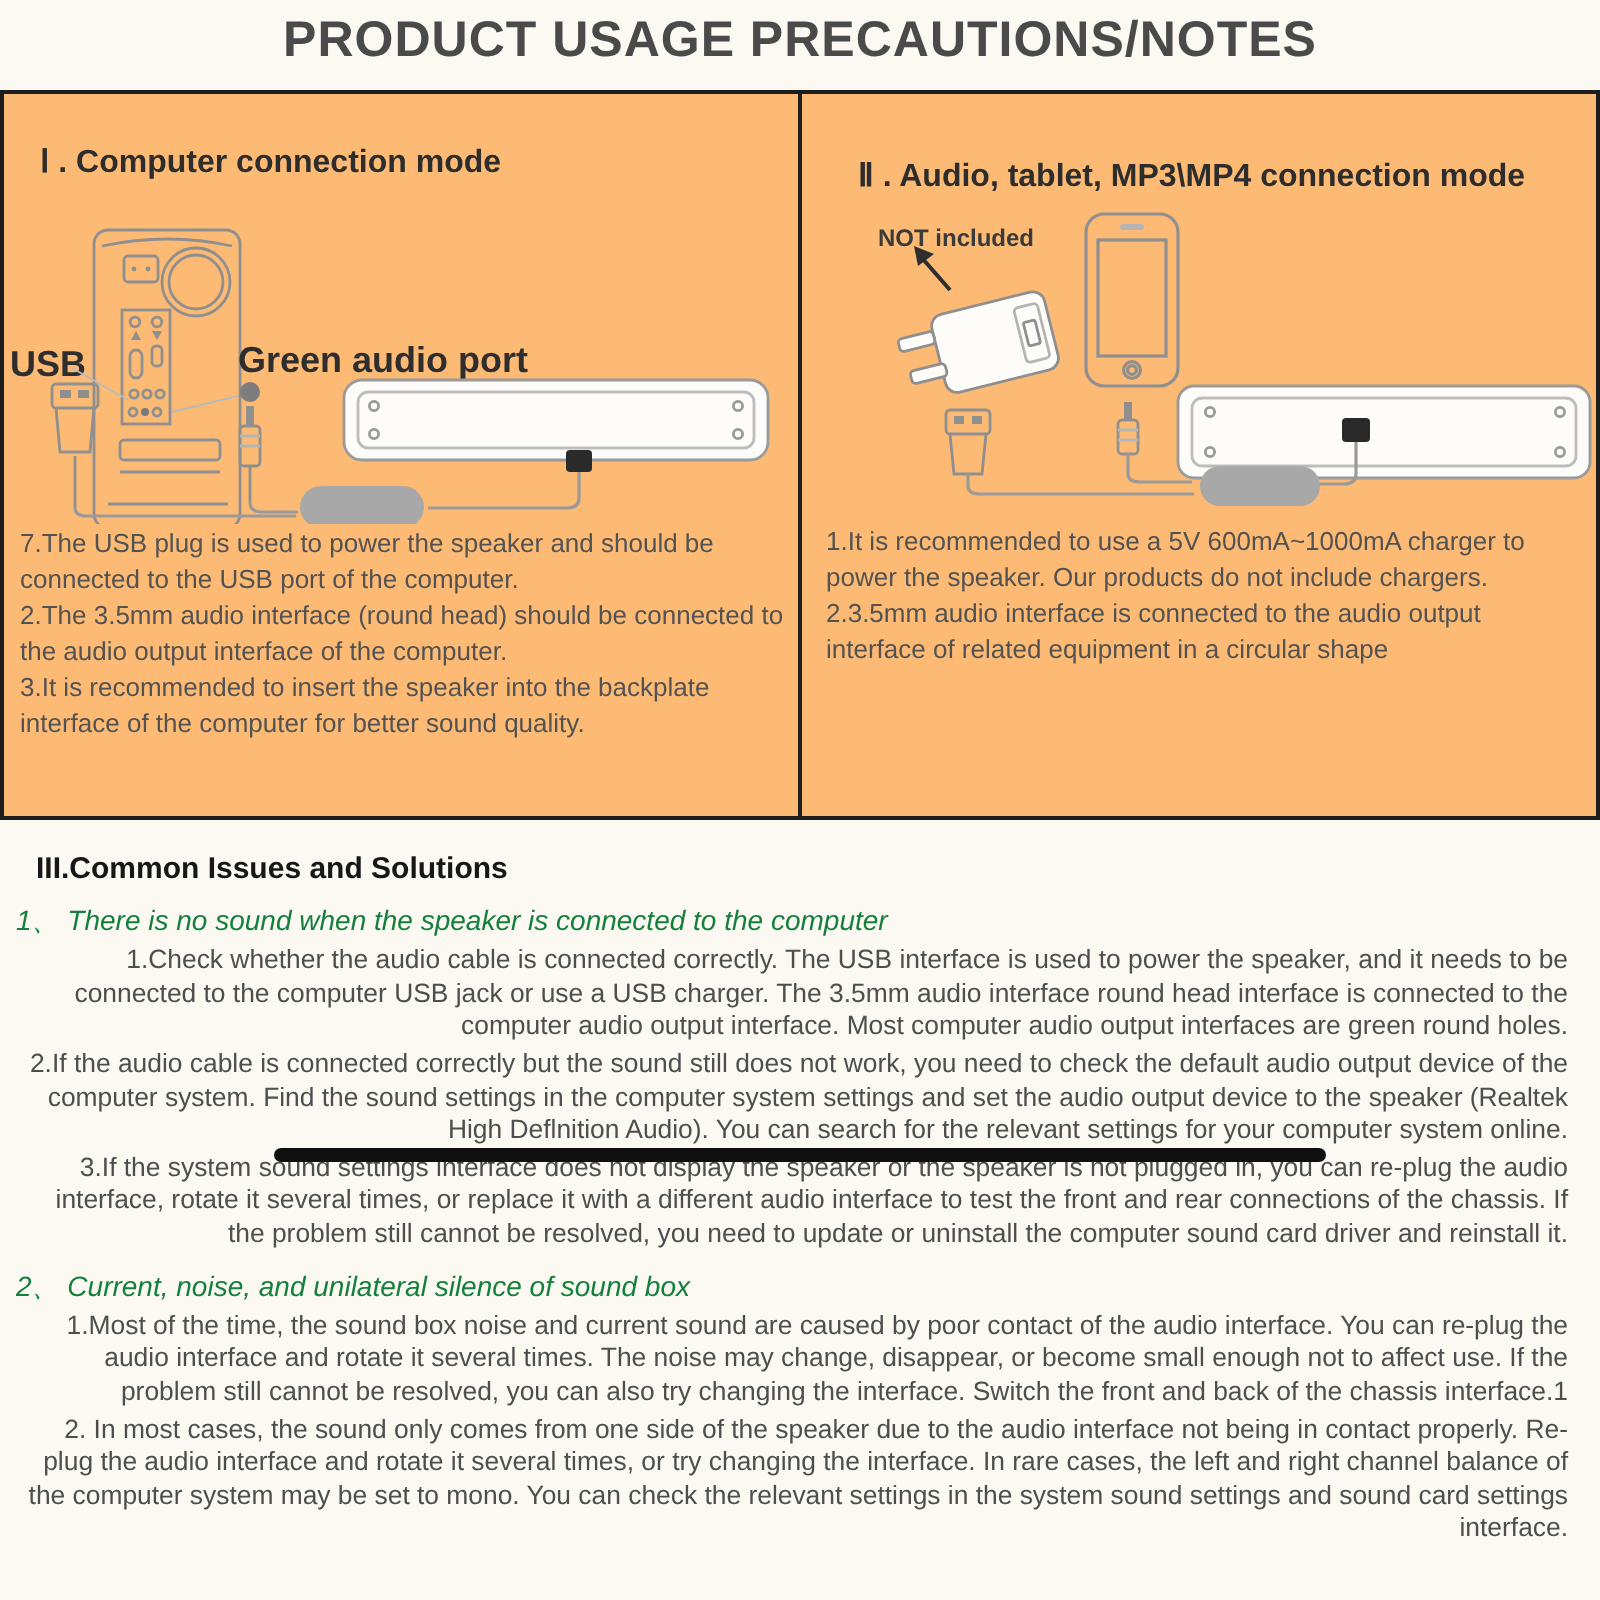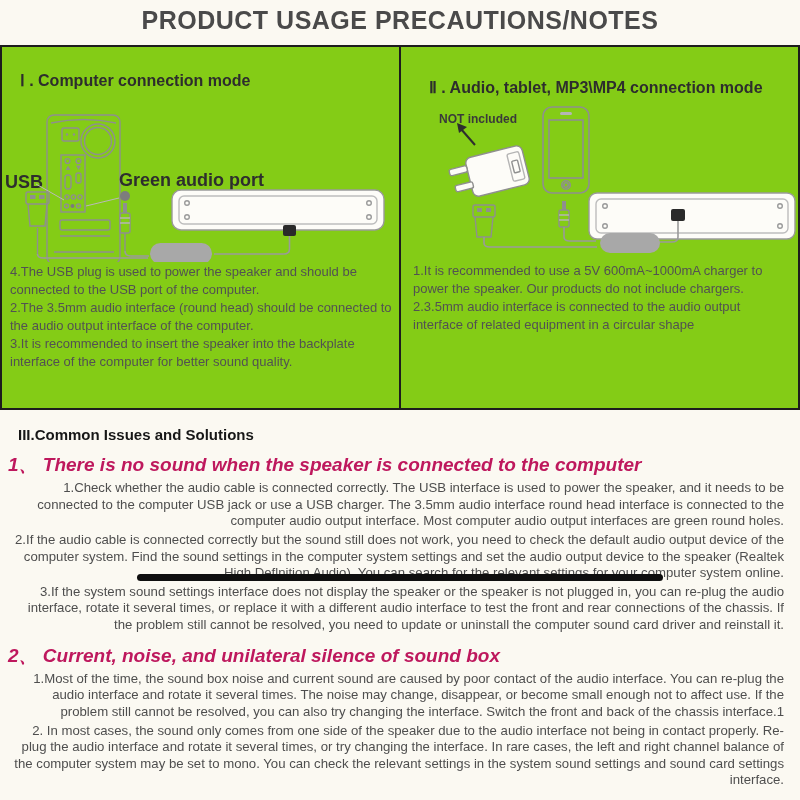--- a/index.html
+++ b/index.html
@@ -13,21 +13,21 @@
   .page { position:relative; width:800px; height:584px; }
 
   .main-title {
     position:absolute; top:6px; left:0; width:100%;
     text-align:center; font-size:25px; font-weight:700;
     color:#4a4a4a; letter-spacing:0.5px;
   }
 
   .panels {
     position:absolute; top:45px; left:0; width:800px; height:365px;
-    border:2px solid #1d1d1d; background:#84cc16;
+    border:2px solid #1d1d1d; background:#fdba74;
   }
   .panel-left {
     position:absolute; left:0; top:0; width:399px; height:100%;
     border-right:2px solid #1d1d1d;
   }
   .panel-right { position:absolute; left:401px; top:0; right:0; height:100%; }
 
   .panel-heading {
     position:absolute; font-size:16px; font-weight:700; color:#2d2d2d;
   }
@@ -41,21 +41,21 @@
   .panel-notes {
     position:absolute; font-size:13px; line-height:1.38; color:#525252;
   }
   .panel-left .panel-notes { top:216px; left:8px; right:5px; }
   .panel-right .panel-notes { top:215px; left:10px; right:10px; }
 
   .svg-label { font-family:"Liberation Sans", sans-serif; }
 
   .section3 { position:absolute; top:421px; left:8px; right:16px; }
   .s3-heading { margin-left:10px; margin-top:5px; font-size:15px; font-weight:700; color:#171717; }
-  .issue-title { margin-top:9px; font-size:19px; font-weight:700; font-style:italic; color:#be185d; }
+  .issue-title { margin-top:9px; font-size:14px; font-weight:400; font-style:italic; color:#15803d; }
   .issue-par { margin-top:2px; font-size:13.2px; line-height:1.26; color:#4e4e4e;text-align:right; }
 
   .home-bar {
     position:absolute; bottom:3px; left:137px; width:526px; height:7px;
     background:#0f0f0f; border-radius:4px;
   }
 </style>
 </head>
 <body>
 
@@ -128,21 +128,21 @@
 
         <g stroke="#9a9a9a" fill="none" stroke-width="1.6">
           <path d="M35.5 152 q0 4 6 4 H146"></path>
           <path d="M123 149 q0 5 6 5 h18"></path>
           <path d="M287.5 134 V147 q0 5 -6 5 H212"></path>
         </g>
         <rect x="148" y="141" width="62" height="21" rx="10.5" fill="#a8a8a8"></rect>
       </svg>
 
       <div class="panel-notes">
-        <div>4.The USB plug is used to power the speaker and should be connected to the USB port of the computer.</div>
+        <div>7.The USB plug is used to power the speaker and should be connected to the USB port of the computer.</div>
         <div>2.The 3.5mm audio interface (round head) should be connected to the audio output interface of the computer.</div>
         <div>3.It is recommended to insert the speaker into the backplate interface of the computer for better sound quality.</div>
       </div>
     </div>
 
     <div class="panel-right">
       <div class="panel-heading">Ⅱ . Audio, tablet, MP3\MP4 connection mode</div>
 
       <svg class="diagram" width="398" height="152" viewBox="0 0 398 152">
 

